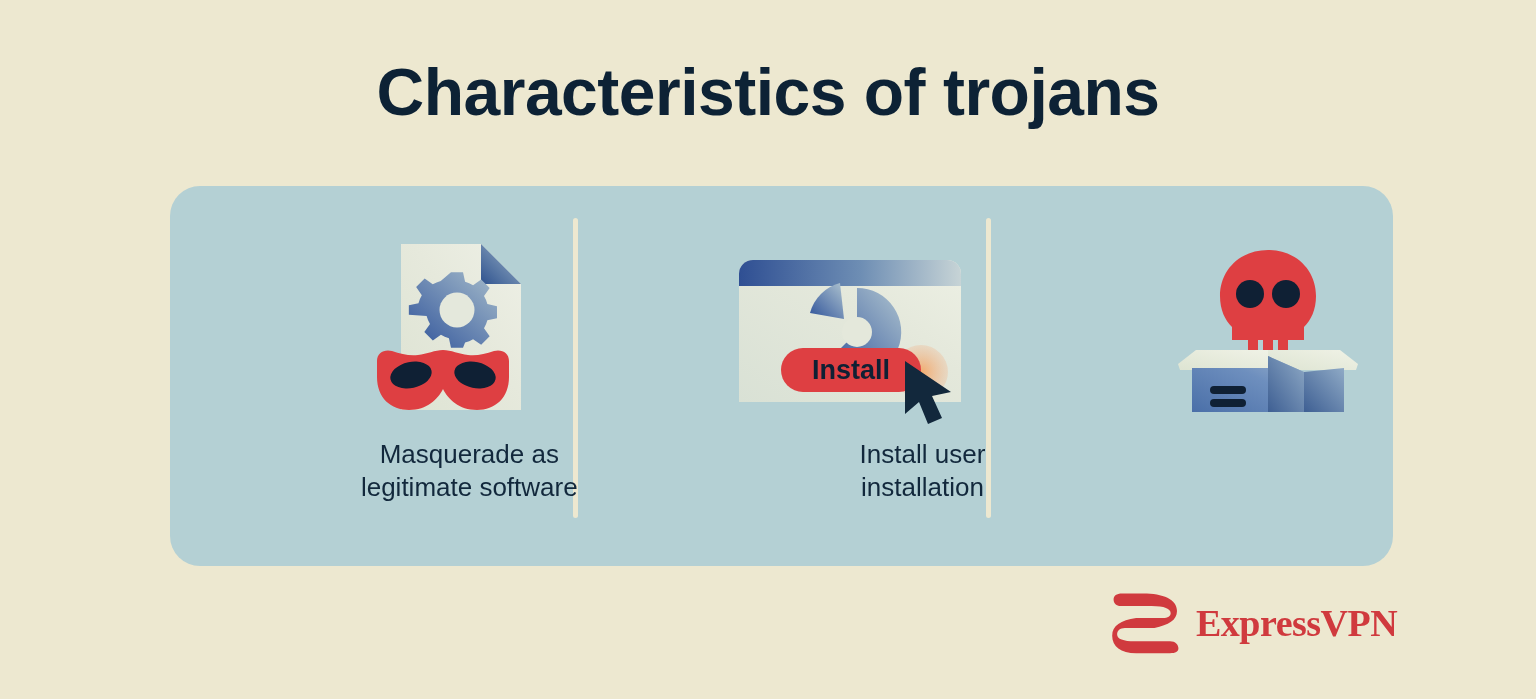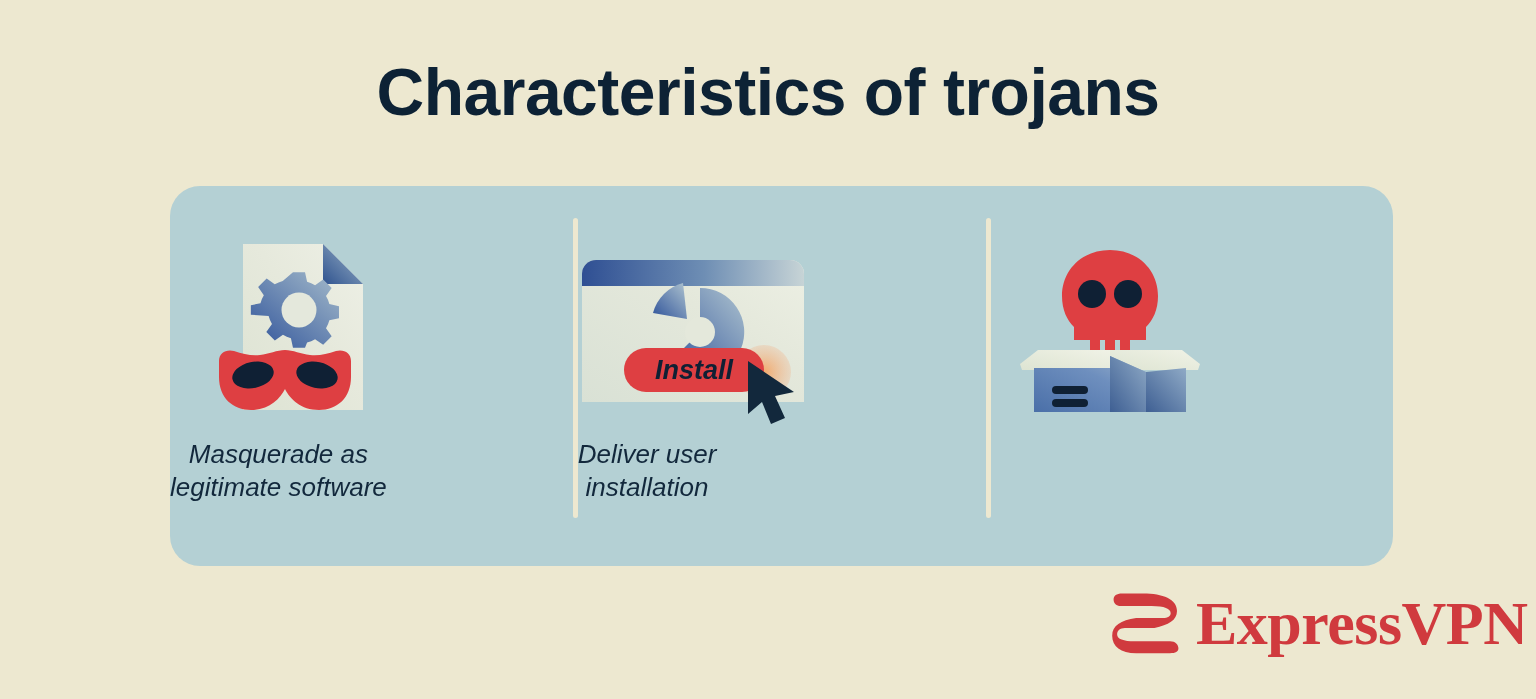--- a/index.html
+++ b/index.html
@@ -40,23 +40,22 @@
     position:absolute;
     inset:0;
     display:flex;
     flex-direction:row;
   }
   .col {
     position:relative;
     flex:1 1 0;
     display:flex;
     flex-direction:column;
-    align-items:flex-start;
+    align-items:flex-end;
     justify-content:flex-start;
-    font-style:italic;
   }
   .icon-wrap {
     position:relative;
     width:250px; height:200px;
     margin-top:38px;
     display:flex;
     align-items:center;
     justify-content:center;
   }
   .col-label {
@@ -84,21 +83,21 @@
   .logo {
     position:absolute;
     left:1110px; top:592px;
     display:flex;
     align-items:center;
     gap:14px;
   }
   .logo-mark { width:72px; height:62px; display:block; }
   .logo-text {
     font-family:"Liberation Serif", serif;
-    font-size:62px;
+    font-size:38px;
     font-weight:bold;
     color:#D03A3E;
     letter-spacing:-0.5px;
     line-height:1;
   }
 
   svg { display:block; overflow:visible; }
 </style>
 </head>
 <body>
@@ -210,21 +209,21 @@
 
             <g>
               <rect x="36" y="116" width="140" height="44" rx="22" fill="#DE3F42"></rect>
               <text x="106" y="147" text-anchor="middle" font-family="Liberation Sans, sans-serif" font-size="27" font-weight="bold" fill="#0F2034">Install</text>
             </g>
 
             <path fill="#12283C" d="
               M 160,129 L 206,160 L 187,164 L 197,186 L 183,192 L 174,170 L 160,182 Z"></path>
           </svg>
         </div>
-        <div class="col-label">Deliver user
+        <div class="col-label">Install user
 installation</div>
       </div>
 
       <div class="col">
         <div class="icon-wrap">
           <svg width="200" height="185" viewBox="0 0 200 185">
             <defs>
               <linearGradient id="boxFront" x1="0" y1="1" x2="1" y2="0">
                 <stop offset="0%" stop-color="#4A6FA8"></stop>
                 <stop offset="60%" stop-color="#6E8FBE"></stop>

